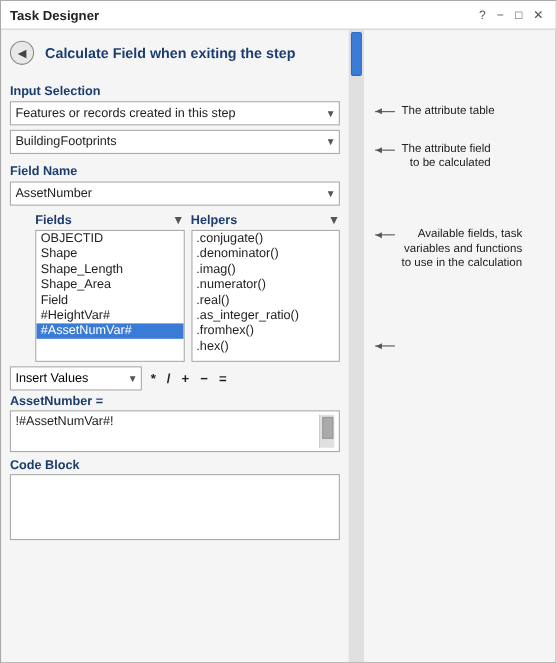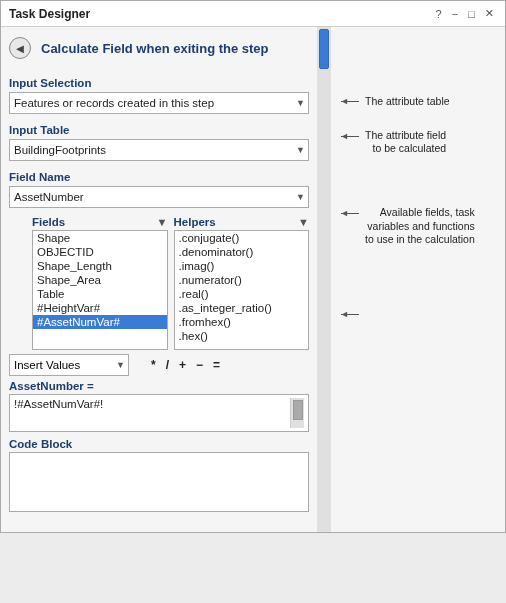--- a/index.html
+++ b/index.html
@@ -9,21 +9,21 @@
       font-size: 12px;
       color: #222;
       width: 506px;
       height: 603px;
       overflow: hidden;
     }
 
     
     .window {
       width: 506px;
-      height: 533px;
+      height: 603px;
       background: #f5f5f5;
       border: 1px solid #aaa;
       display: flex;
       flex-direction: column;
     }
 
     
     .titlebar {
       background: #fff;
       border-bottom: 1px solid #ccc;
@@ -171,21 +171,21 @@
     }
     .list-item.selected {
       background: #3a7bd5;
       color: #fff;
     }
 
     
     .insert-row {
       display: flex;
       align-items: center;
-      gap: 20px;
+      gap: 6px;
       margin-top: 4px;
     }
     .insert-dropdown-wrap {
       position: relative;
       width: 120px;
     }
     .insert-dropdown-wrap select {
       width: 100%;
       height: 22px;
       border: 1px solid #aaa;
@@ -327,21 +327,20 @@
         </div>
 
         <div class="section-label">Input Selection</div>
         <div class="dropdown-wrap">
           <select>
             <option>Features or records created in this step</option>
           </select>
           <span class="dropdown-arrow">▼</span>
         </div>
 
-        <div class="section-label">Input Table</div>
         <div class="dropdown-wrap">
           <select>
             <option>BuildingFootprints</option>
           </select>
           <span class="dropdown-arrow">▼</span>
         </div>
 
         <div class="section-label">Field Name</div>
         <div class="dropdown-wrap">
           <select>
@@ -351,25 +350,25 @@
         </div>
 
         <div class="fields-helpers-row">
 
           <div class="fields-col">
             <div class="col-header">
               <span>Fields</span>
               <span class="filter-icon">▼</span>
             </div>
             <div class="list-box">
+              <div class="list-item">OBJECTID</div>
               <div class="list-item">Shape</div>
-              <div class="list-item">OBJECTID</div>
               <div class="list-item">Shape_Length</div>
               <div class="list-item">Shape_Area</div>
-              <div class="list-item">Table</div>
+              <div class="list-item">Field</div>
               <div class="list-item">#HeightVar#</div>
               <div class="list-item selected">#AssetNumVar#</div>
             </div>
           </div>
 
           <div class="helpers-col">
             <div class="col-header">
               <span>Helpers</span>
               <span class="filter-icon">▼</span>
             </div>

